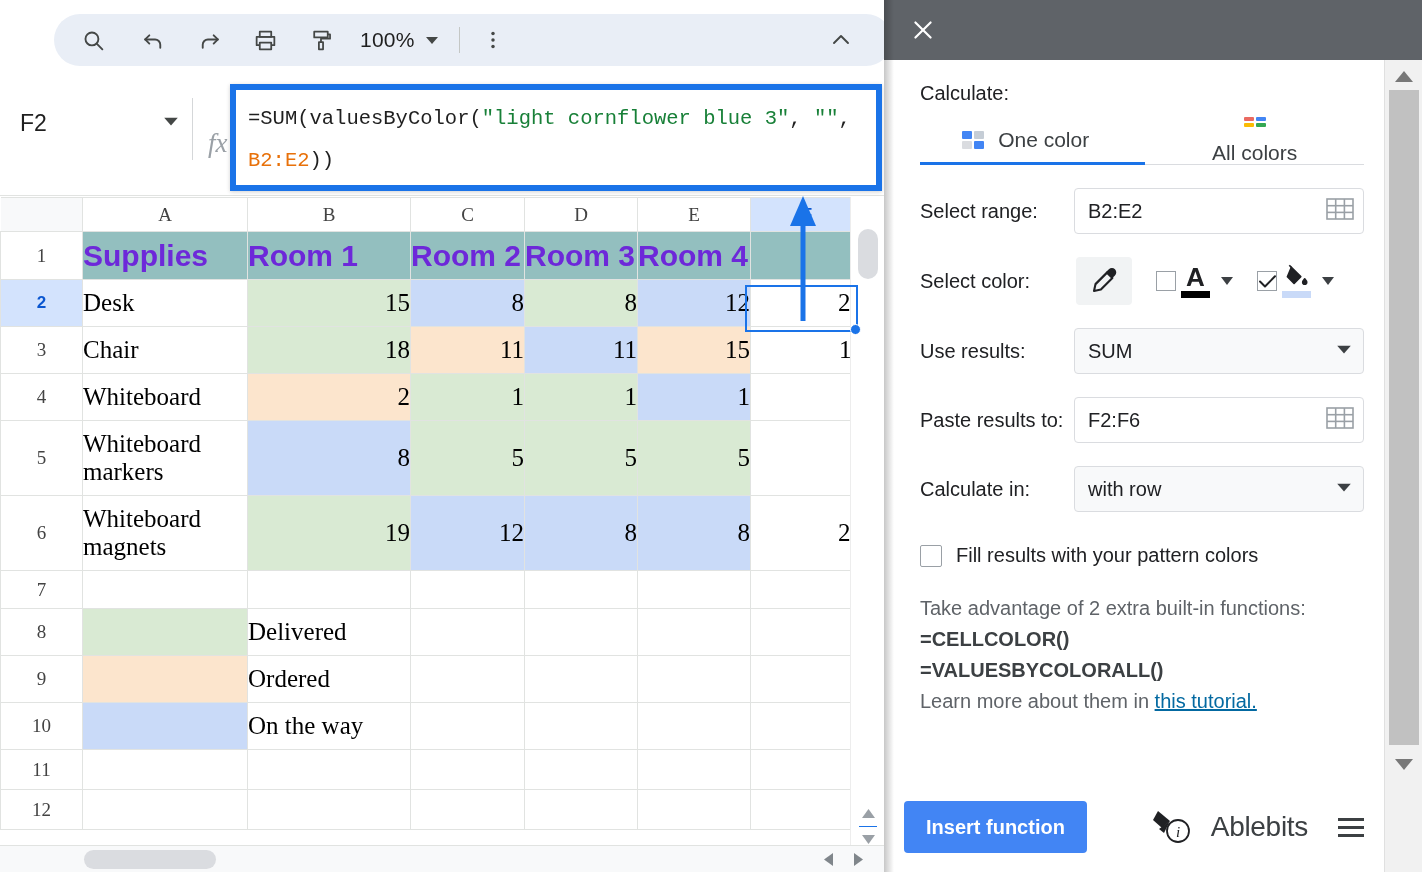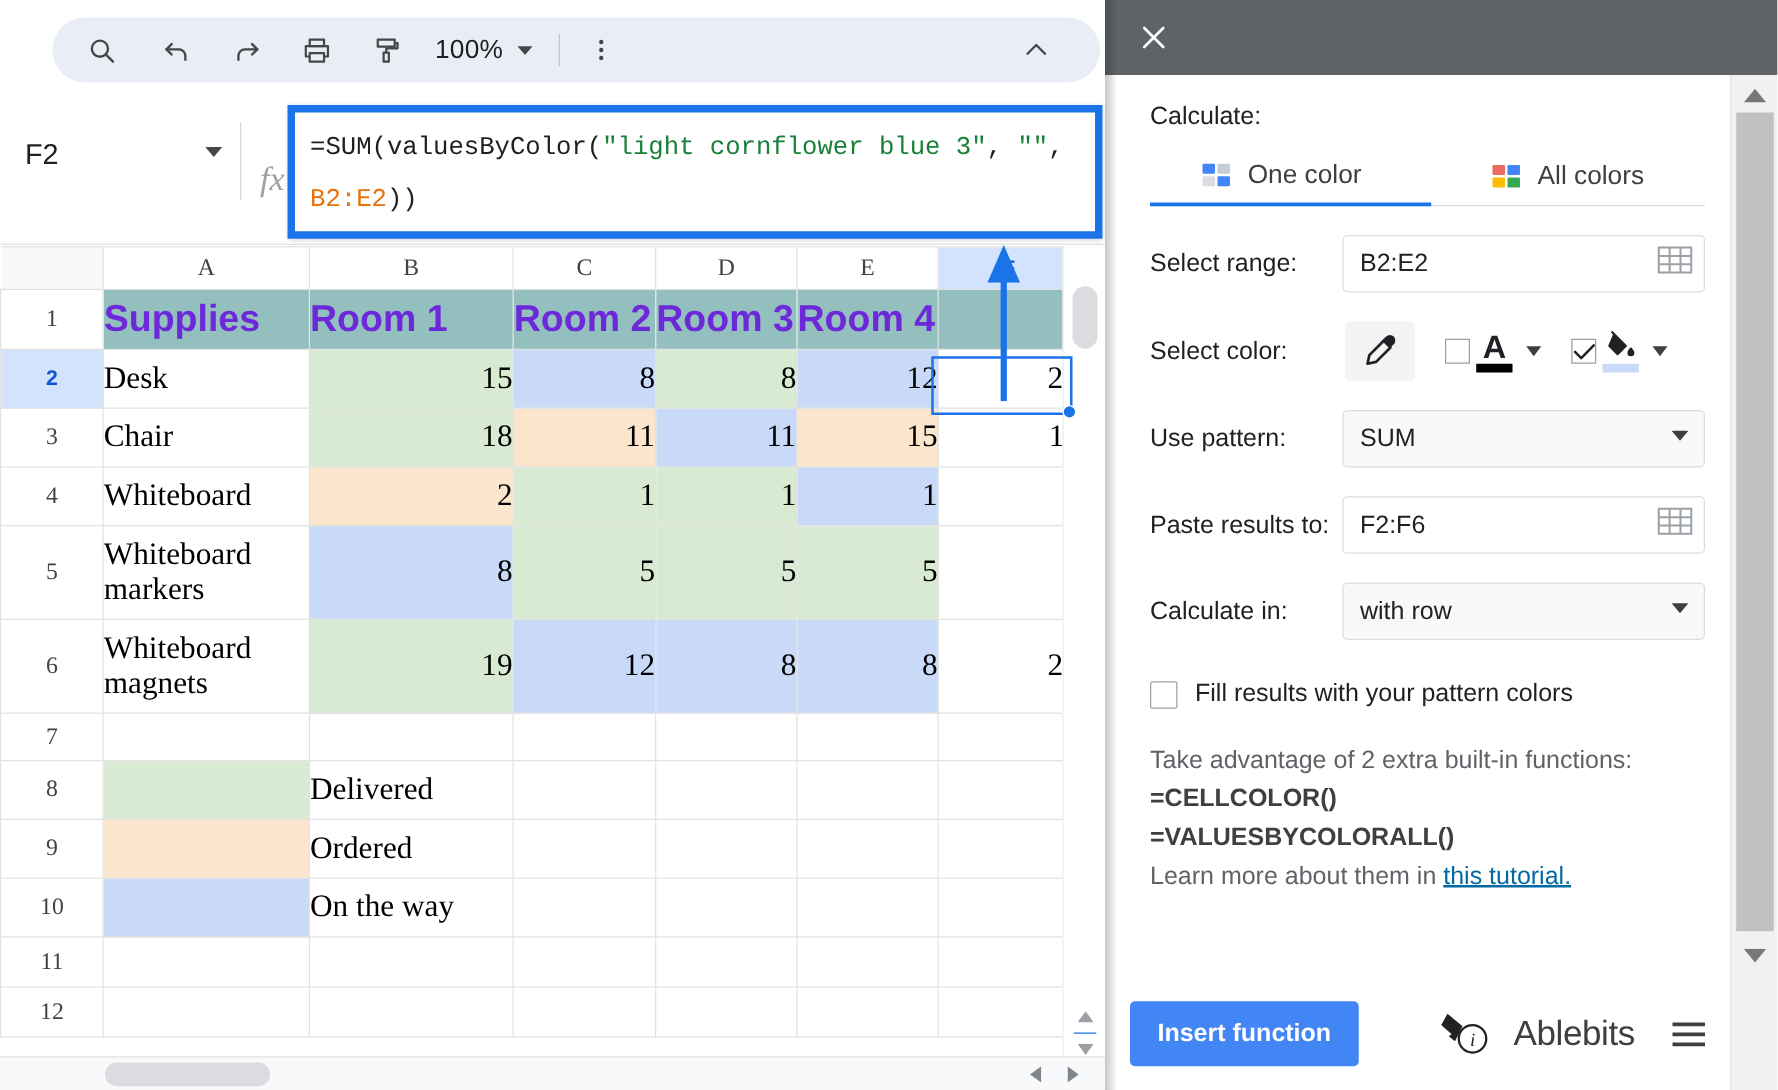--- a/index.html
+++ b/index.html
@@ -8,21 +8,21 @@
     font-family: "Liberation Sans", sans-serif;
     background:#ffffff;
     -webkit-font-smoothing: antialiased;
   }
   .app { position:relative; width:1422px; height:872px; display:flex; }
 
   
   .sheet-area { position:relative; width:884px; height:872px; background:#fff; overflow:hidden; }
 
   
-  .toolbar-wrap { position:absolute; left:0; top:0; width:884px; height:78px; background:#fff; }
+  .toolbar-wrap { position:absolute; left:12px; top:0; width:884px; height:78px; background:#fff; }
   .toolbar { position:absolute; left:42px; top:14px; width:838px; height:52px;
              background:#e9eef6; border-radius:26px; display:flex; align-items:center; }
   .tb-btn { width:46px; height:46px; display:flex; align-items:center; justify-content:center;
             border-radius:50%; cursor:pointer; color:#444746; }
   .tb-btn svg { display:block; }
   .tb-zoom { display:flex; align-items:center; gap:4px; padding:0 4px 0 10px; cursor:pointer; color:#1f1f1f;}
   .tb-zoom .zt { font-size:21px; letter-spacing:.2px; }
   .tb-zoom .zcar { width:26px; height:26px; display:flex; align-items:center; justify-content:center;}
   .tb-sep { width:1px; height:26px; background:#c4c7c5; margin:0 10px; }
   .tb-spacer { flex:1; }
@@ -105,21 +105,21 @@
              justify-content:center; cursor:pointer; }
   .p-body { position:absolute; left:0; top:60px; width:500px; height:735px;
             padding:22px 20px 0 36px; overflow:hidden; }
   .lbl { font-size:20px; color:#202124; }
   .calc-lbl { margin-bottom:12px; }
   .tabs { display:flex; border-bottom:1px solid #dadce0; height:48px; }
   .tab { display:flex; align-items:center; gap:14px; height:48px; cursor:pointer;
          font-size:21px; color:#3c4043; }
   .tab.t1 { width:246px; justify-content:center; border-bottom:3px solid #1a73e8;
             padding-right:14px; }
-  .tab.t2 { width:240px; justify-content:center; }
+  .tab.t2 { width:240px; justify-content:center;flex-direction:column; }
   .mini { width:22px; height:18px; display:grid; grid-template-columns:1fr 1fr;
           grid-template-rows:1fr 1fr; gap:2px; }
   .mini i { display:block; border-radius:1px; }
 
   .row { display:flex; align-items:center; margin-top:23px; }
   .row .rlbl { font-size:20px; color:#202124; width:154px; flex:none; }
   .field { flex:1; height:46px; border:1px solid #dadce0; border-radius:4px; background:#fff;
            display:flex; align-items:center; padding:0 8px 0 13px; font-size:20px; color:#202124;
            cursor:text; }
   .field .fv { flex:1; }
@@ -503,21 +503,21 @@
               <line x1="6.6" y1="3.2" x2="4.6" y2="1.2"></line>
               <path d="M19.4 14.2c1.4 1.7 1.9 2.5 1.9 3.3a1.9 1.9 0 1 1-3.8 0c0-.8.5-1.6 1.9-3.3z" fill="#202124"></path>
             </svg>
             <span class="bar"></span>
           </span>
           <span class="caret"></span>
         </div>
       </div>
 
       <div class="row">
-        <div class="rlbl">Use pattern:</div>
+        <div class="rlbl">Use results:</div>
         <div class="sel-ctl">
           <span class="fv">SUM</span>
           <span>
             <svg width="18" height="18" viewBox="0 0 16 16">
                 <polygon points="2,5 14,5 8,12" fill="#3c4043"></polygon>
               </svg>
           </span>
         </div>
       </div>
 

